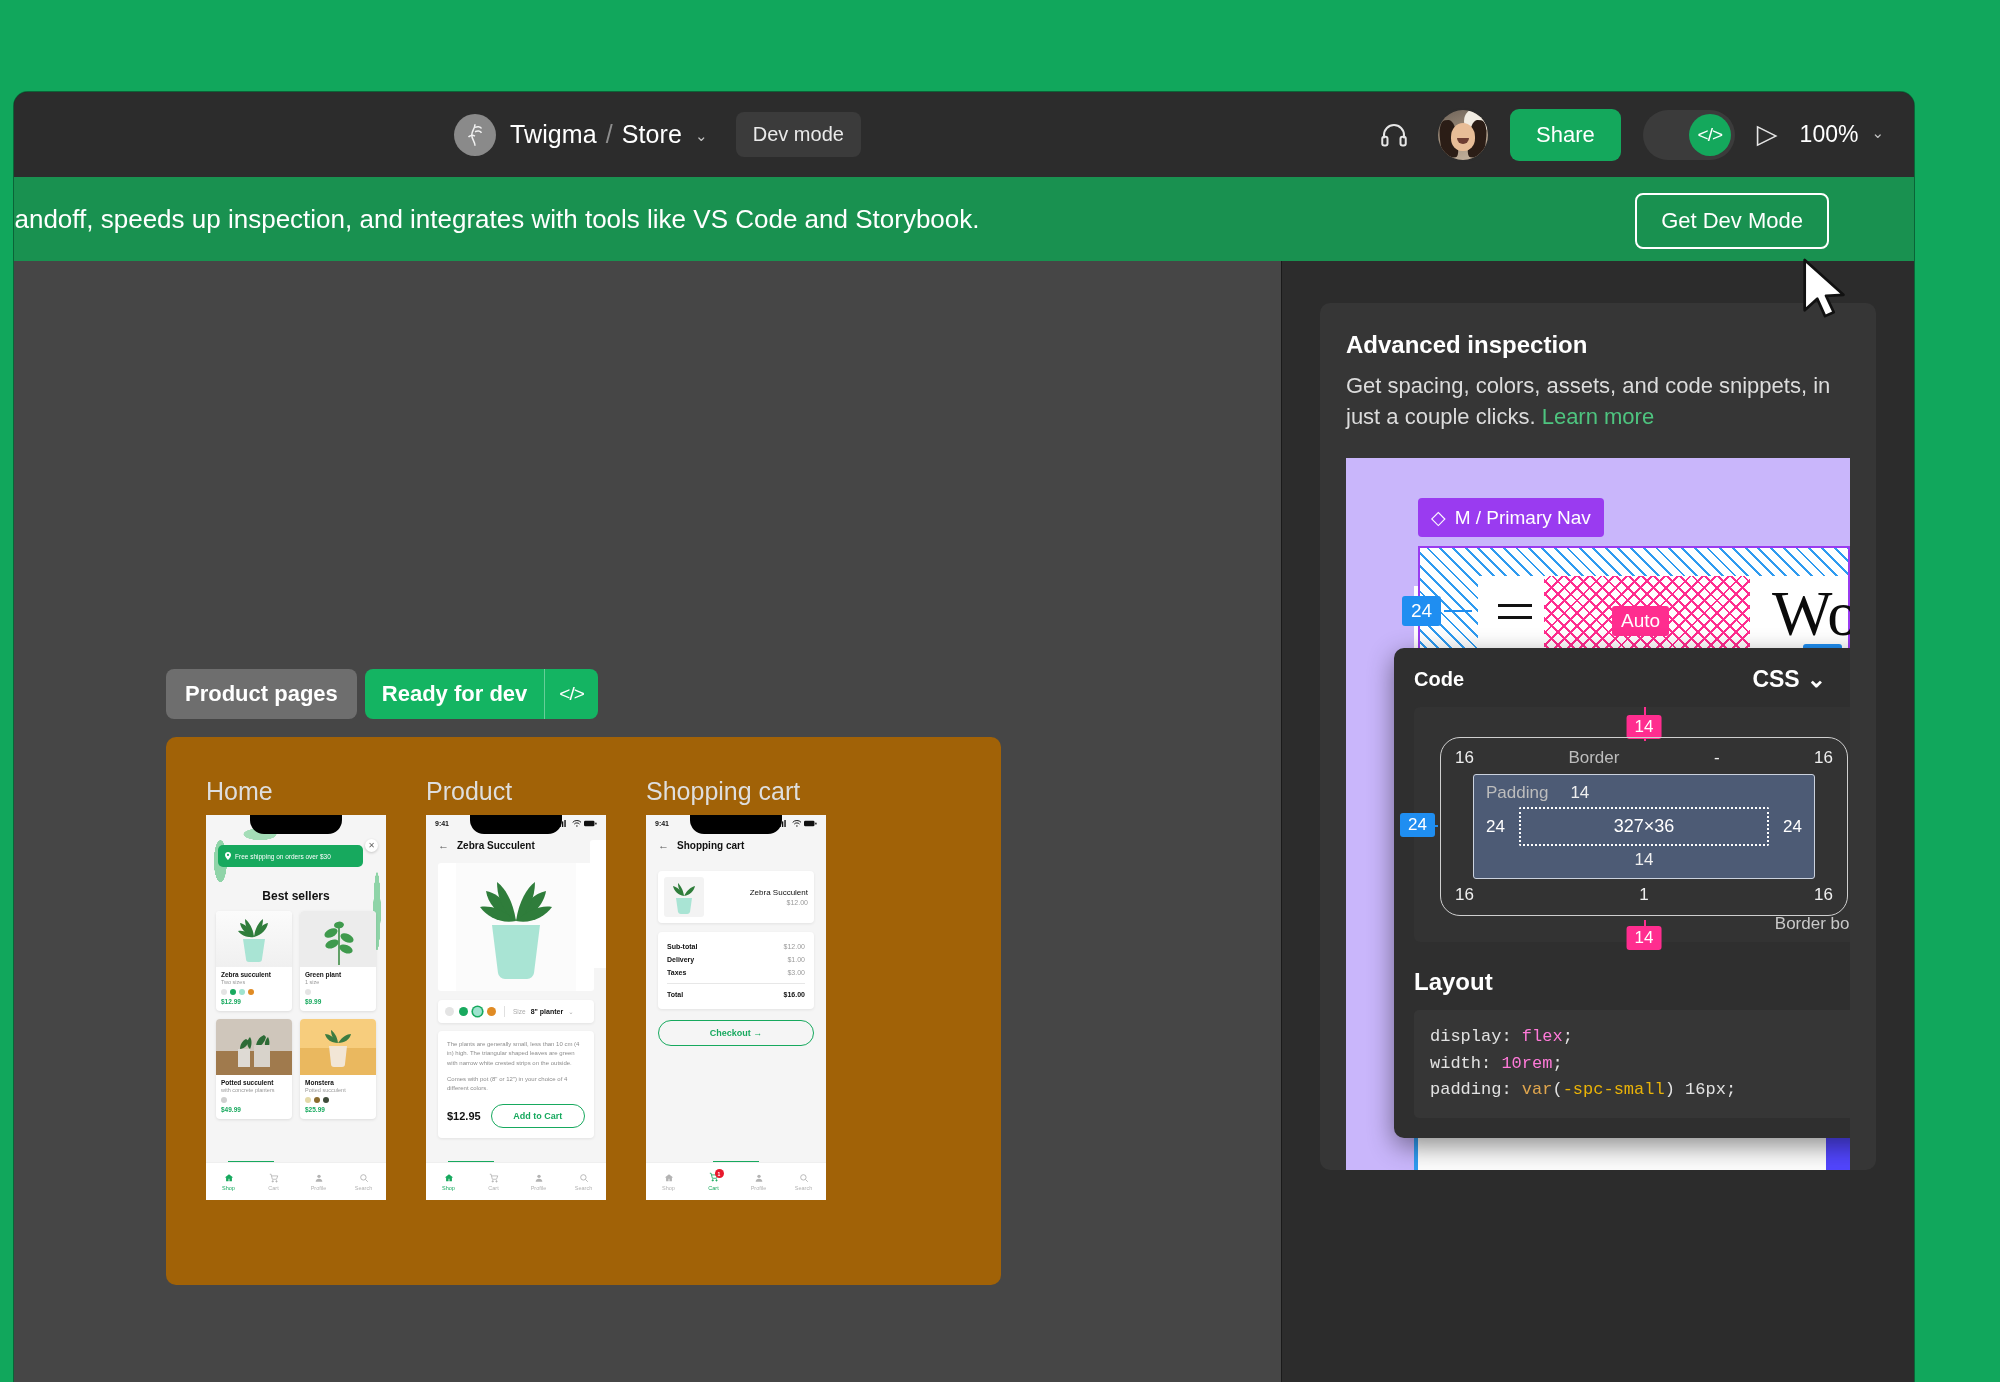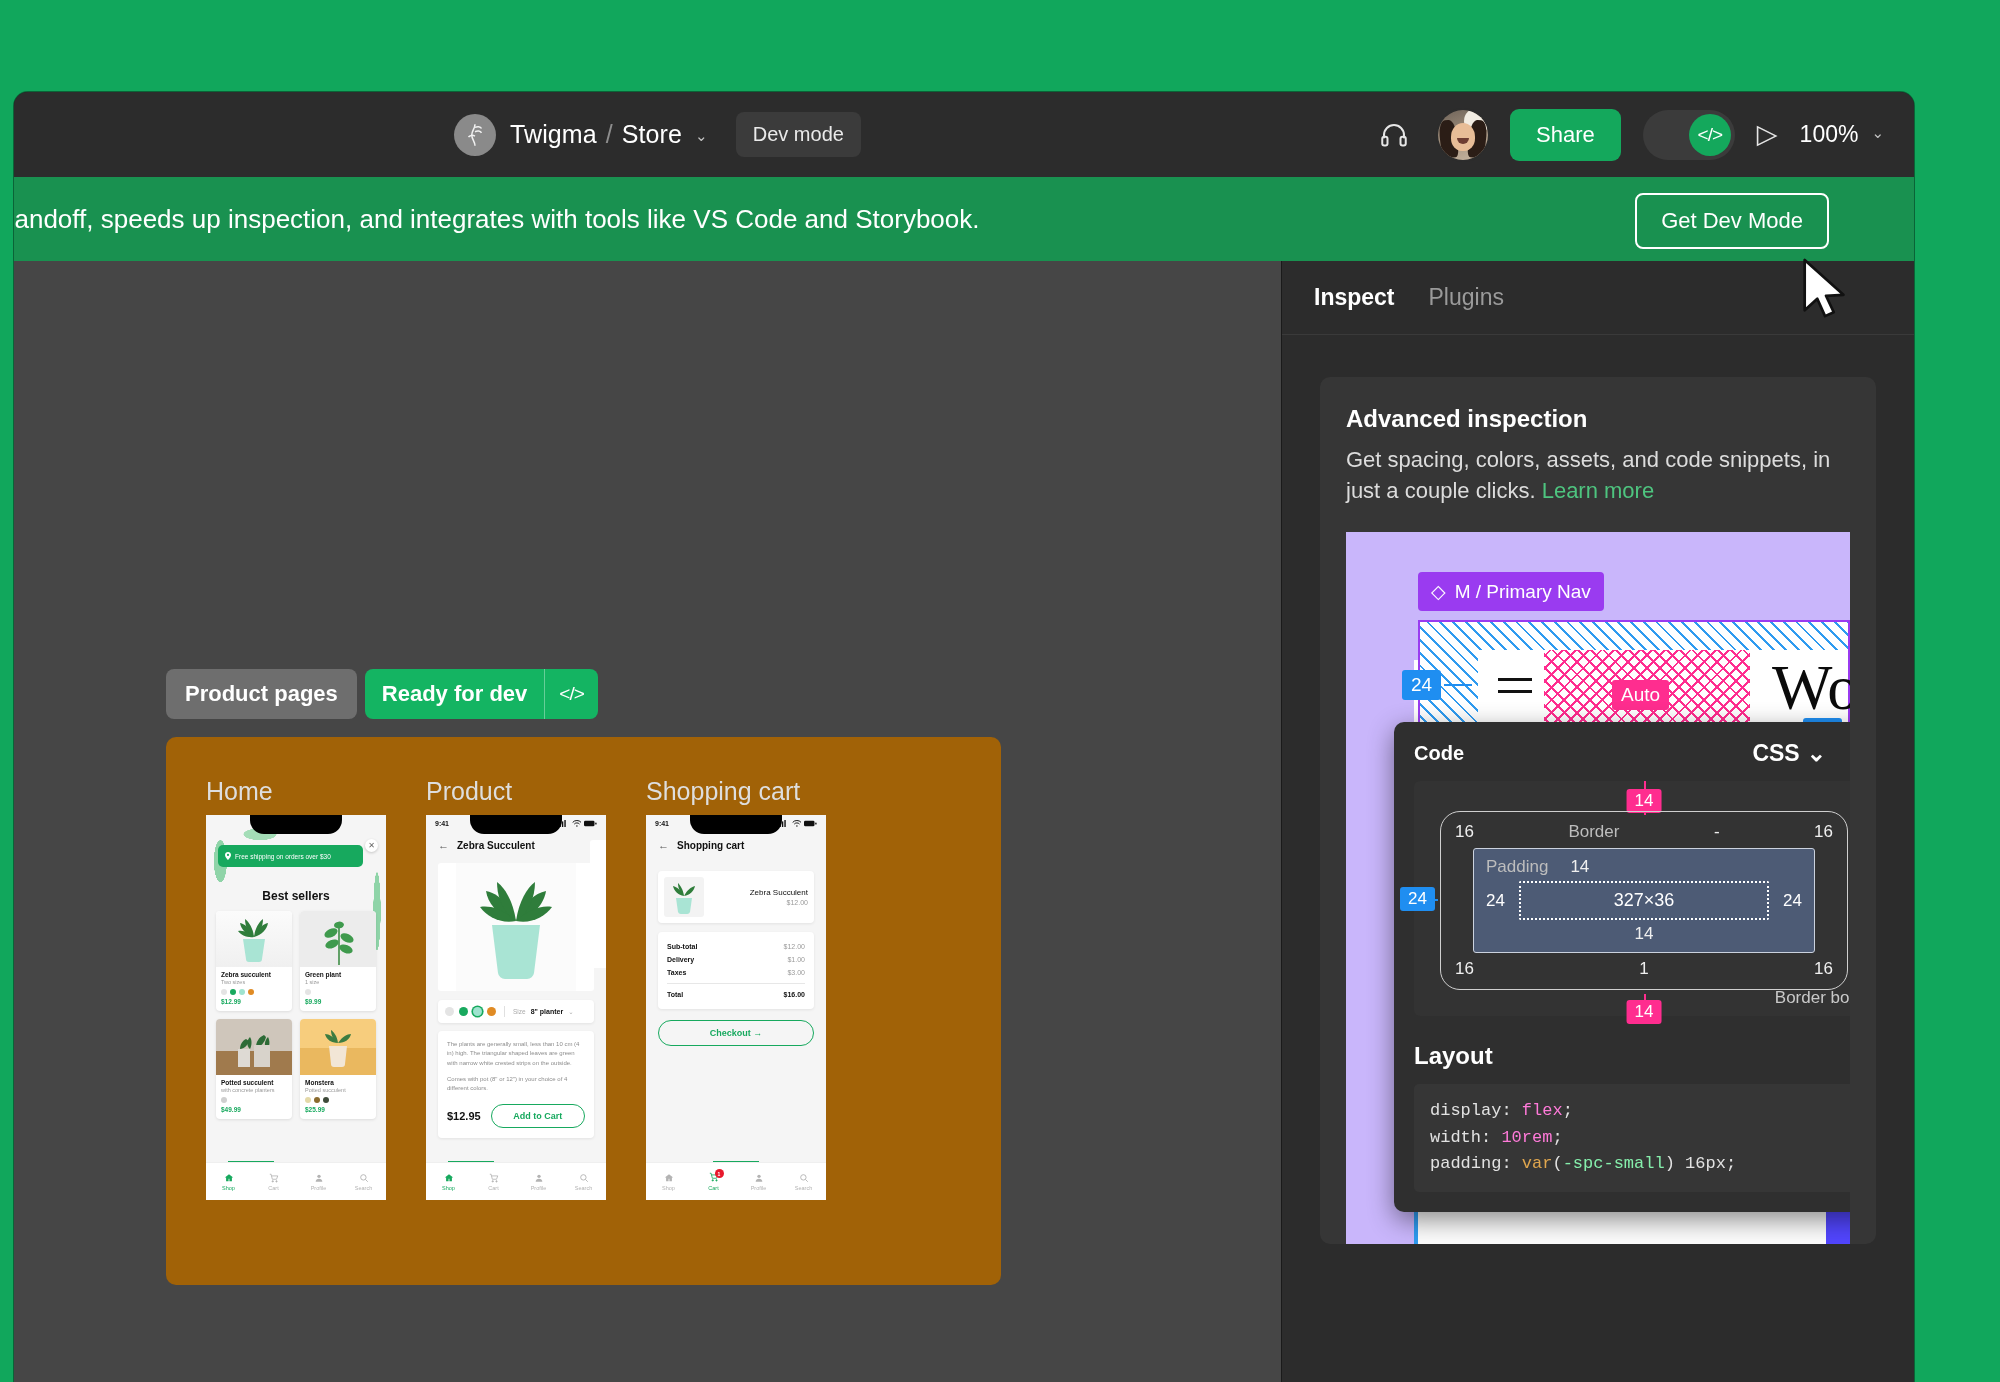--- a/index.html
+++ b/index.html
@@ -549,21 +549,21 @@
     background: #363636; border-radius: 5px;
     padding: 14px 16px;
     font-family: "Liberation Mono", monospace;
     font-size: 17px; line-height: 1.55;
     color: #e2e2e2;
   }
   .k-prop { color: #e2e2e2; }
   .k-kw { color: #ff7ad9; }
   .k-num { color: #ff7ad9; }
   .k-fn { color: #e0a64e; }
-  .k-var { color: #86efac; }
+  .k-var { color: #eab308; }
   .k-plain { color: #e2e2e2; }
 
   
   .cursor {
     position: absolute; left: 1800px; top: 258px;
     z-index: 40; pointer-events: none;
   }
   .cursor svg { width: 52px; height: 62px; display: block; }
 </style>
 </head>
@@ -1033,24 +1033,20 @@
                 </div>
               </div>
             </div>
           </div>
 
         </div>
       </div>
     </div>
 
     <div class="rpanel">
-      <div class="rtabs">
-        <div class="rtab active">Inspect</div>
-        <div class="rtab">Plugins</div>
-      </div>
 
       <div class="rcontent">
         <div class="ad-card">
           <div class="ad-title">Advanced inspection</div>
           <div class="ad-desc">
             <span>Get spacing, colors, assets, and code snippets, in just a couple clicks.</span>
             <span class="ad-link">Learn more</span>
           </div>
 
           <div class="preview">

